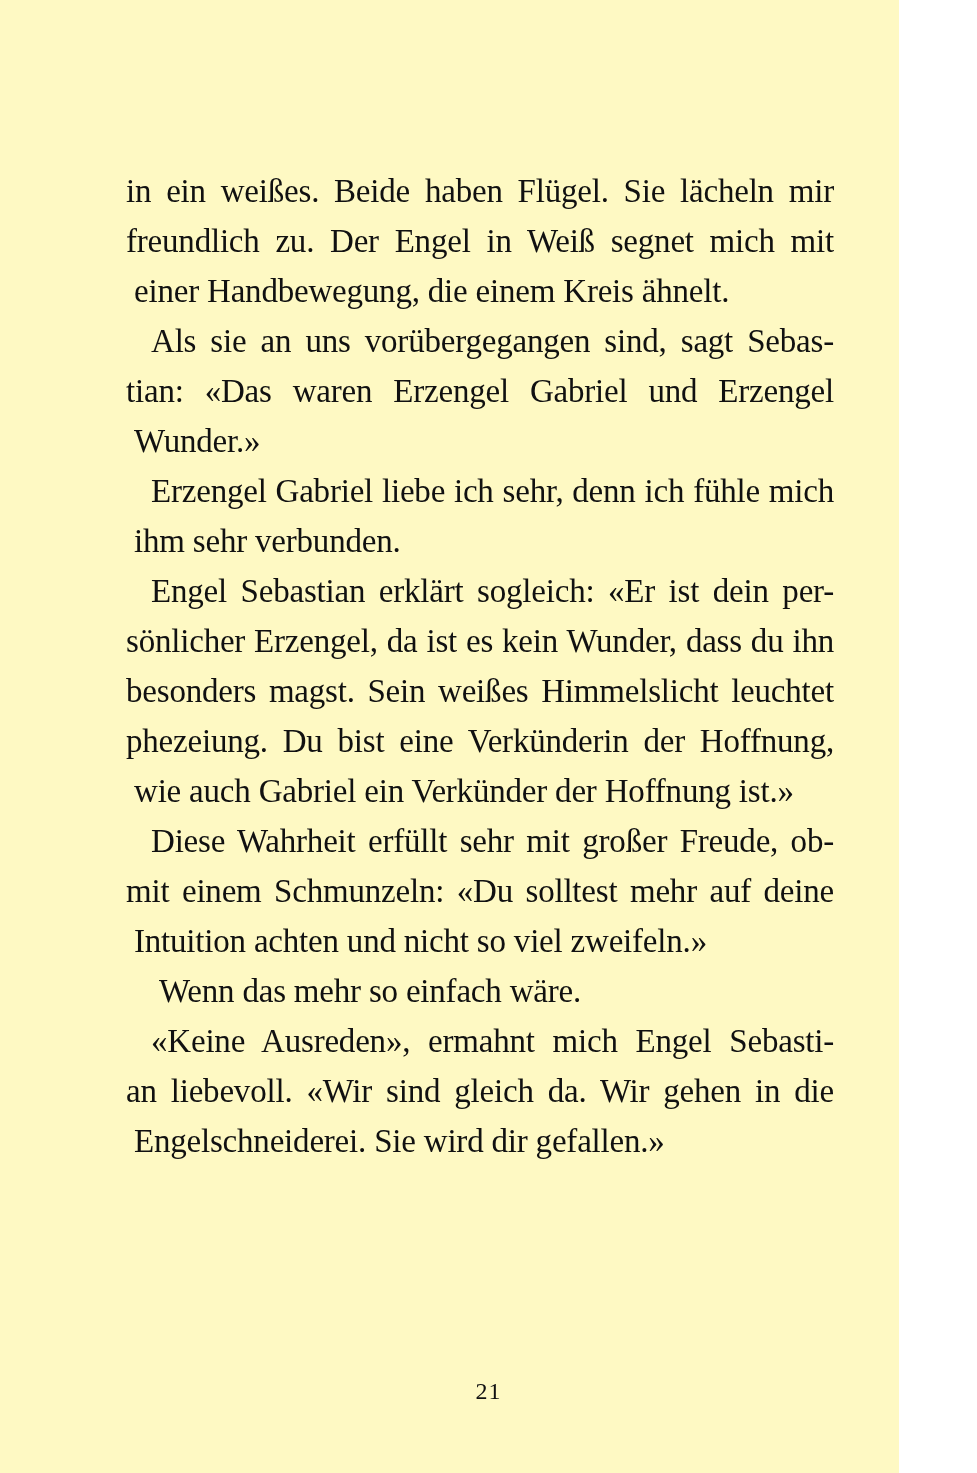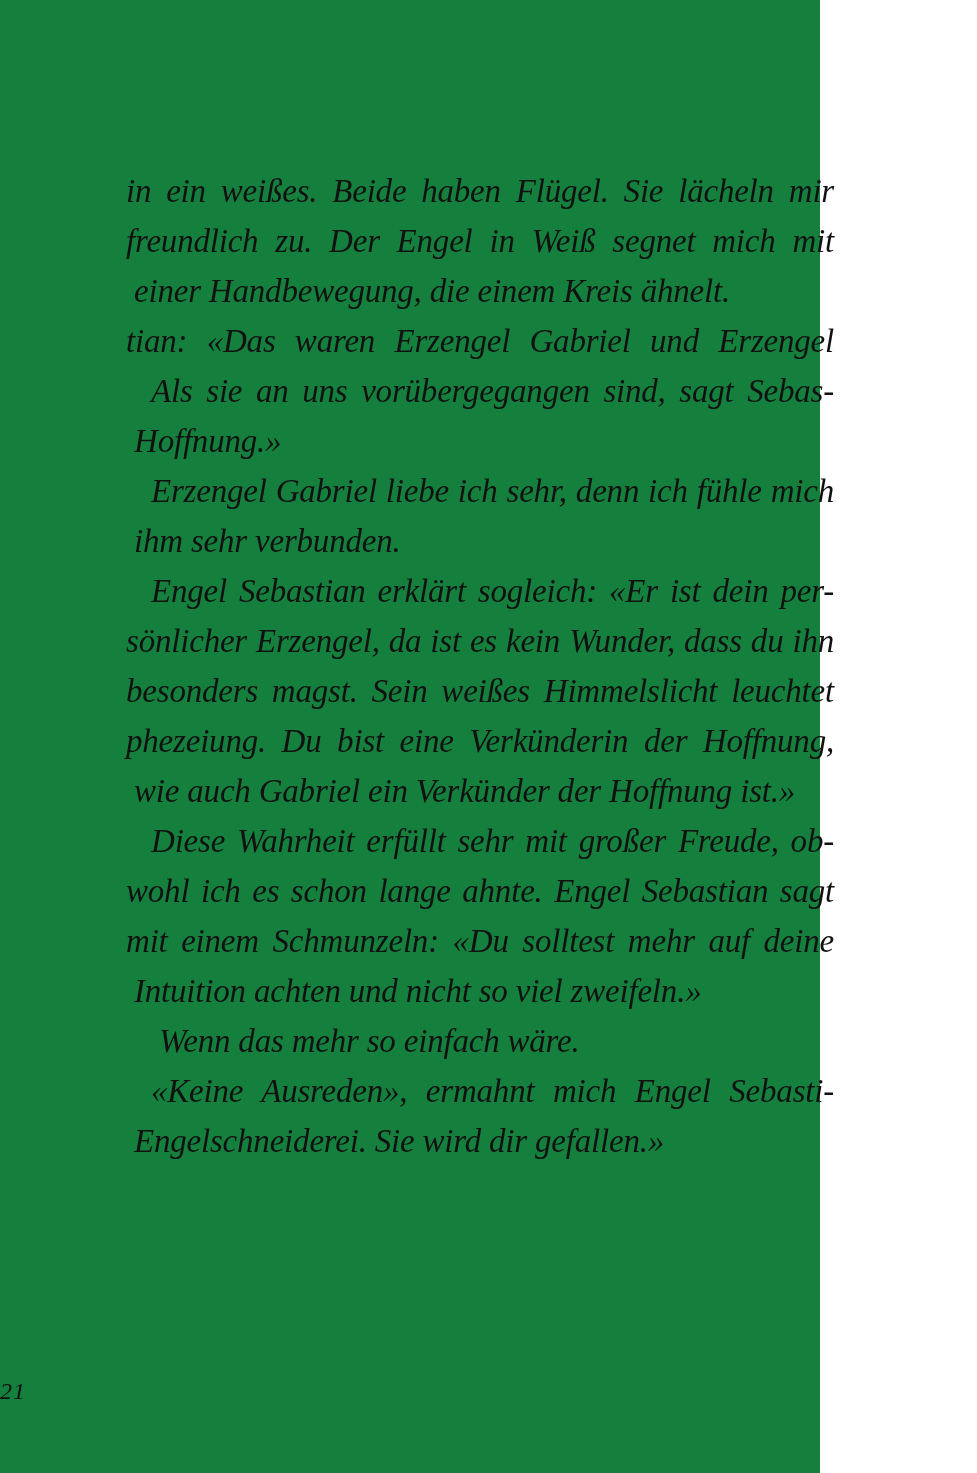--- a/index.html
+++ b/index.html
@@ -11,24 +11,23 @@
       width: 977px;
       height: 1473px;
       position: relative;
       overflow: hidden;
       font-family: "Liberation Serif", "DejaVu Serif", serif;
       color: #111111;
     }
     .page {
       position: absolute;
       left: 0; top: 0;
-      width: 820px;
+      width: 899px;
       height: 1473px;
-      background: #15803d;
-      font-style: italic;
+      background: #fef9c3;
     }
     .text-block {
       position: absolute;
       left: 126px;
       top: 166px;
       width: 708px;
     }
     .line {
       display: block;
       height: 50px;
@@ -44,68 +43,69 @@
     }
     .line.last {
       text-align-last: left;
       margin-left: 8px;
     }
     .page-number {
       position: absolute;
       left: 0;
       width: 977px;
       top: 1378px;
+      text-align: center;
       font-size: 24px;
       letter-spacing: 1px;
       color: #111111;
     }
   </style>
 </head>
 <body>
 
 <div class="page">
   <div class="text-block">
 
     <div>
       <span class="line">in ein weißes. Beide haben Flügel. Sie lächeln mir</span>
       <span class="line">freundlich zu. Der Engel in Weiß segnet mich mit</span>
       <span class="line last">einer Handbewegung, die einem Kreis ähnelt.</span>
     </div>
 
     <div>
+      <span class="line indent">Als sie an uns vorübergegangen sind, sagt Sebas-</span>
       <span class="line">tian: «Das waren Erzengel Gabriel und Erzengel</span>
-      <span class="line indent">Als sie an uns vorübergegangen sind, sagt Sebas-</span>
-      <span class="line last">Hoffnung.»</span>
+      <span class="line last">Wunder.»</span>
     </div>
 
     <div>
       <span class="line indent">Erzengel Gabriel liebe ich sehr, denn ich fühle mich</span>
       <span class="line last">ihm sehr verbunden.</span>
     </div>
 
     <div>
       <span class="line indent">Engel Sebastian erklärt sogleich: «Er ist dein per-</span>
       <span class="line">sönlicher Erzengel, da ist es kein Wunder, dass du ihn</span>
       <span class="line">besonders magst. Sein weißes Himmelslicht leuchtet</span>
       <span class="line">phezeiung. Du bist eine Verkünderin der Hoffnung,</span>
       <span class="line last">wie auch Gabriel ein Verkünder der Hoffnung ist.»</span>
     </div>
 
     <div>
       <span class="line indent">Diese Wahrheit erfüllt sehr mit großer Freude, ob-</span>
-      <span class="line">wohl ich es schon lange ahnte. Engel Sebastian sagt</span>
       <span class="line">mit einem Schmunzeln: «Du solltest mehr auf deine</span>
       <span class="line last">Intuition achten und nicht so viel zweifeln.»</span>
     </div>
 
     <div>
       <span class="line indent last">Wenn das mehr so einfach wäre.</span>
     </div>
 
     <div>
       <span class="line indent">«Keine Ausreden», ermahnt mich Engel Sebasti-</span>
+      <span class="line">an liebevoll. «Wir sind gleich da. Wir gehen in die</span>
       <span class="line last">Engelschneiderei. Sie wird dir gefallen.»</span>
     </div>
 
   </div>
 
   <div class="page-number">21</div>
 </div>
 
 </body></html>

